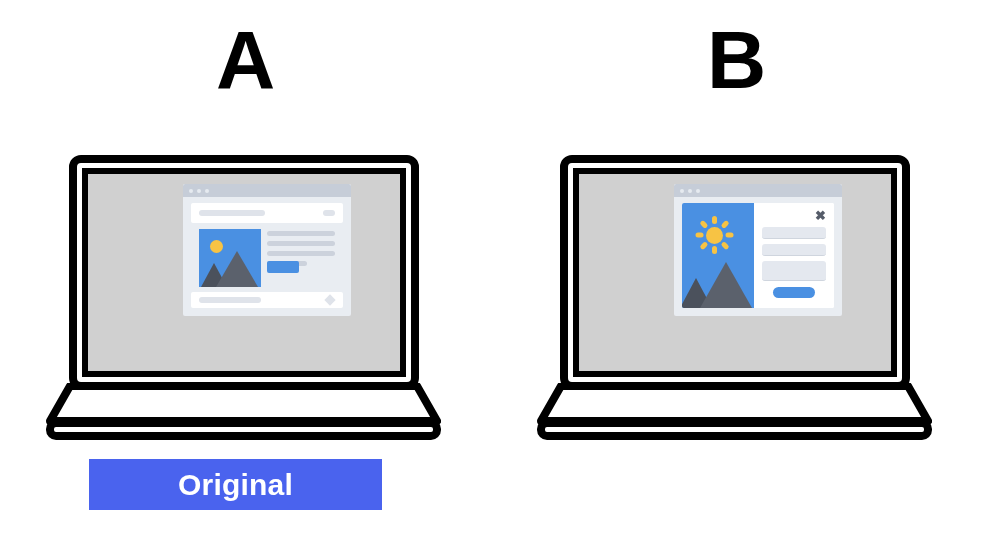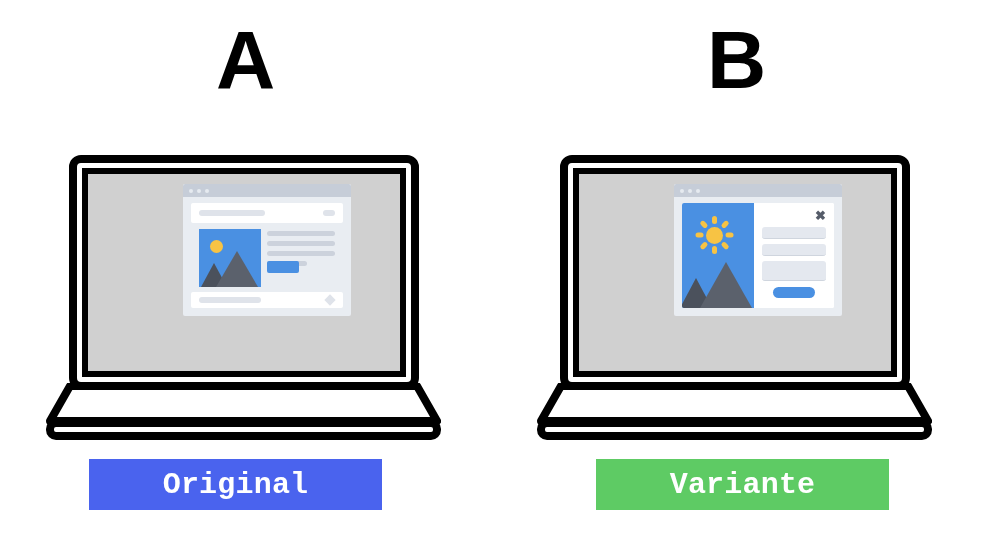--- a/index.html
+++ b/index.html
@@ -171,21 +171,21 @@
     background:#4a90e2;border-radius:6px;
   }
 
   
   .badge{
     position:absolute;top:459px;left:89px;width:293px;height:51px;
     display:flex;align-items:center;justify-content:center;
   }
   .badge-label{
     font-size:30px;font-weight:bold;color:#ffffff;
-    font-family:Liberation Mono, monospace;letter-spacing:0.2px;
+    font-family:Liberation Sans, sans-serif;letter-spacing:0.2px;
   }
 </style>
 </head>
 <body>
 
 <div class="stage">
 
   <div class="variant a">
 
     <div class="big-letter">A</div>
@@ -297,18 +297,15 @@
       <div class="base-wrap">
         <svg class="base-tri" viewBox="0 0 395 42" preserveAspectRatio="none">
           <path d="M24 3 L371 3 L391 38 L4 38 Z" fill="#ffffff" stroke="#000000" stroke-width="8" stroke-linejoin="round"></path>
         </svg>
         <svg class="base-bar" viewBox="0 0 395 21" preserveAspectRatio="none">
           <rect x="4" y="4" width="387" height="13" rx="6" ry="6" fill="#ffffff" stroke="#000000" stroke-width="8"></rect>
         </svg>
       </div>
     </div>
 
-    <div class="badge" style="background:#5ecb64;left:105px;width:293px;">
-      <span class="badge-label">Variante</span>
-    </div>
   </div>
 
 </div>
 
 </body></html>

